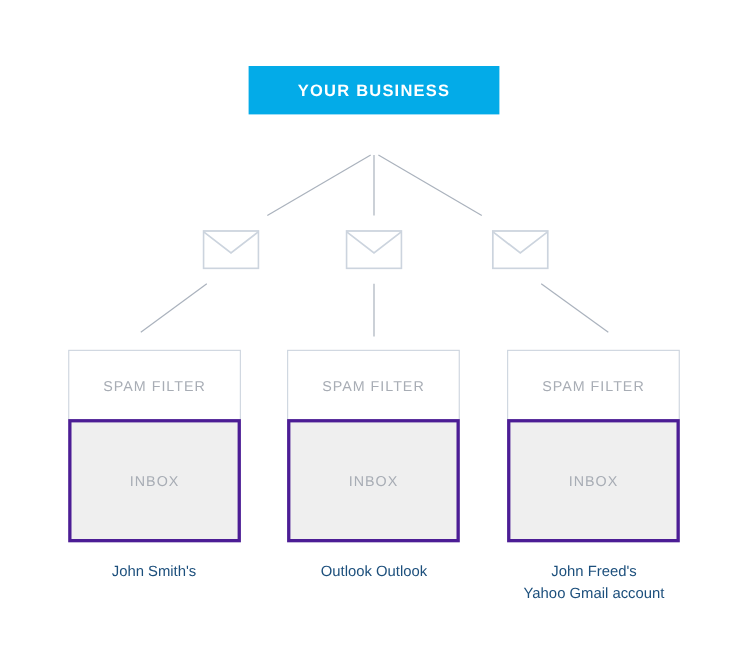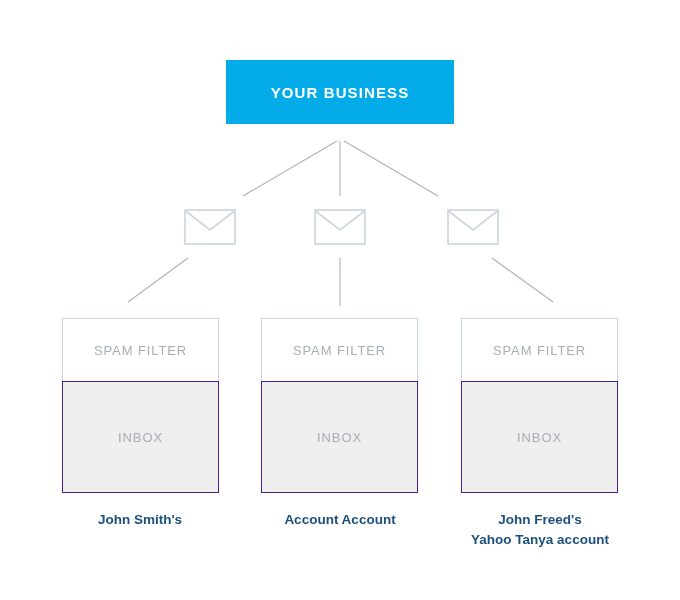--- a/index.html
+++ b/index.html
@@ -25,21 +25,21 @@
     width: 680px;
     height: 600px;
   }
 
   
   .root-node {
     position: absolute;
     left: 226px;
     top: 60px;
     width: 228px;
-    height: 64px;
+    height: 44px;
     background: #03ABE8;
     display: flex;
     align-items: center;
     justify-content: center;
   }
   .root-label {
     color: #ffffff;
     font-size: 15px;
     font-weight: bold;
     letter-spacing: 1.1px;
@@ -74,21 +74,21 @@
     border: 1px solid #ccd4de;
     display: flex;
     align-items: center;
     justify-content: center;
   }
   .inbox-box {
     box-sizing: border-box;
     height: 112px;
     margin-top: -1px;
     background: #efefef;
-    border: 1px solid #4c1d95;
+    border: 3px solid #4c1d95;
     display: flex;
     align-items: center;
     justify-content: center;
   }
   .box-label {
     color: #a8adb5;
     font-size: 13px;
     letter-spacing: 0.9px;
     white-space: nowrap;
   }
@@ -99,21 +99,21 @@
     top: 510px;
     width: 200px;
     text-align: center;
     color: #1c4f7c;
     font-size: 13.5px;
     line-height: 20px;
   }
   .cap-1 { left: 40px; }
   .cap-2 { left: 240px; }
   .cap-3 { left: 440px; }
-  .caption div { white-space: nowrap; font-weight: bold; }
+  .caption div { white-space: nowrap; }
 </style>
 </head>
 <body>
 
 <div id="diagram">
 
   <svg id="connectors" viewBox="0 0 680 600" width="680" height="600">
     <g stroke="#aab2bd" stroke-width="1.1" fill="none">
 
       <line x1="243" y1="196" x2="337" y2="141"></line>
@@ -167,20 +167,20 @@
     </div>
     <div class="inbox-box">
       <span class="box-label">INBOX</span>
     </div>
   </div>
 
   <div class="caption cap-1">
     <div>John Smith's</div>
   </div>
   <div class="caption cap-2">
-    <div>Account Account</div>
+    <div>Outlook Outlook</div>
   </div>
   <div class="caption cap-3">
     <div>John Freed's</div>
-    <div>Yahoo Tanya account</div>
+    <div>Yahoo Gmail account</div>
   </div>
 
 </div>
 
 </body></html>

